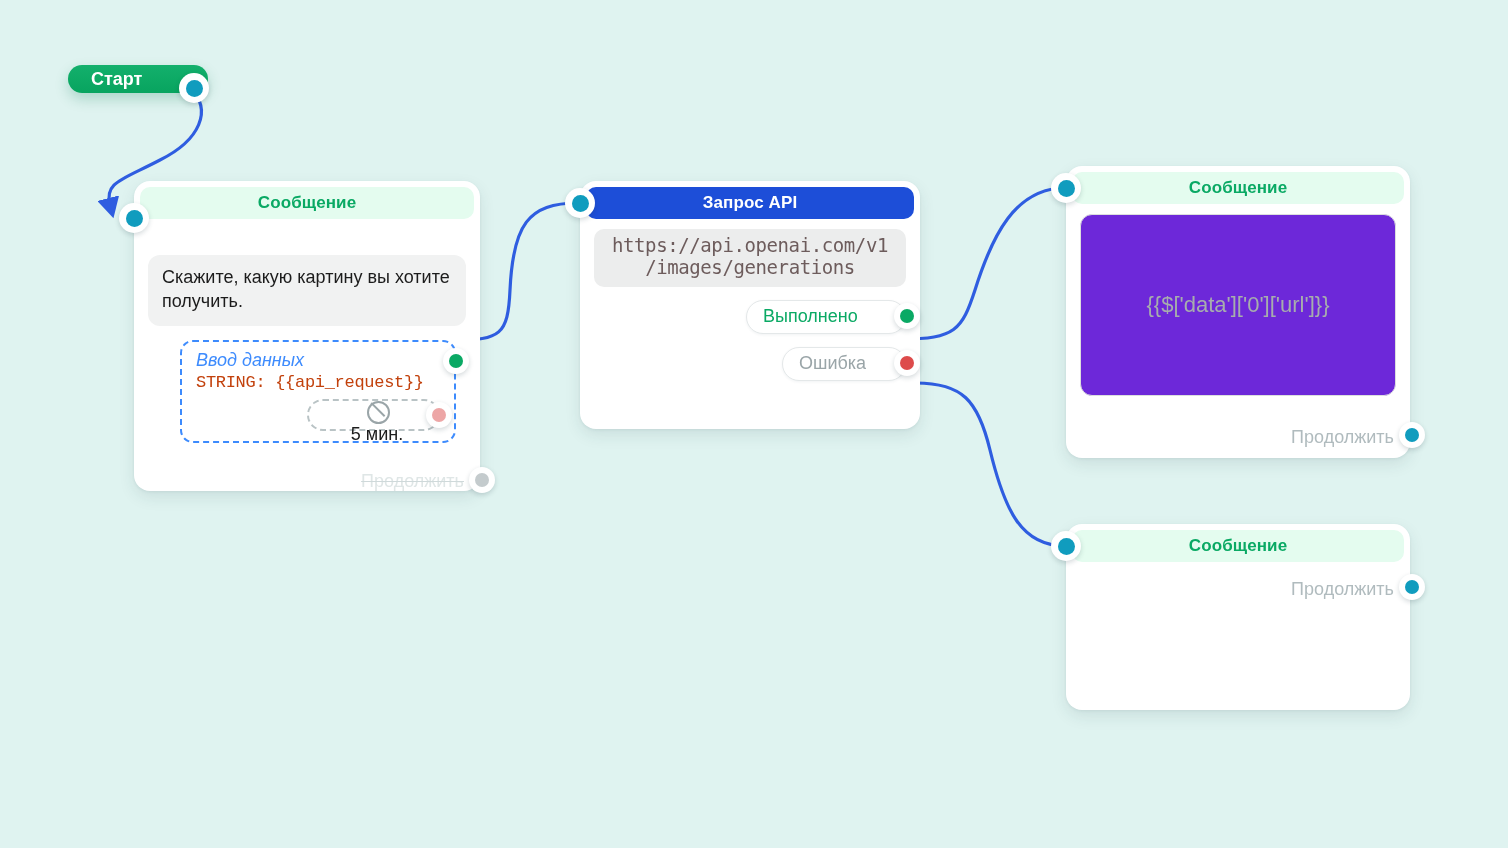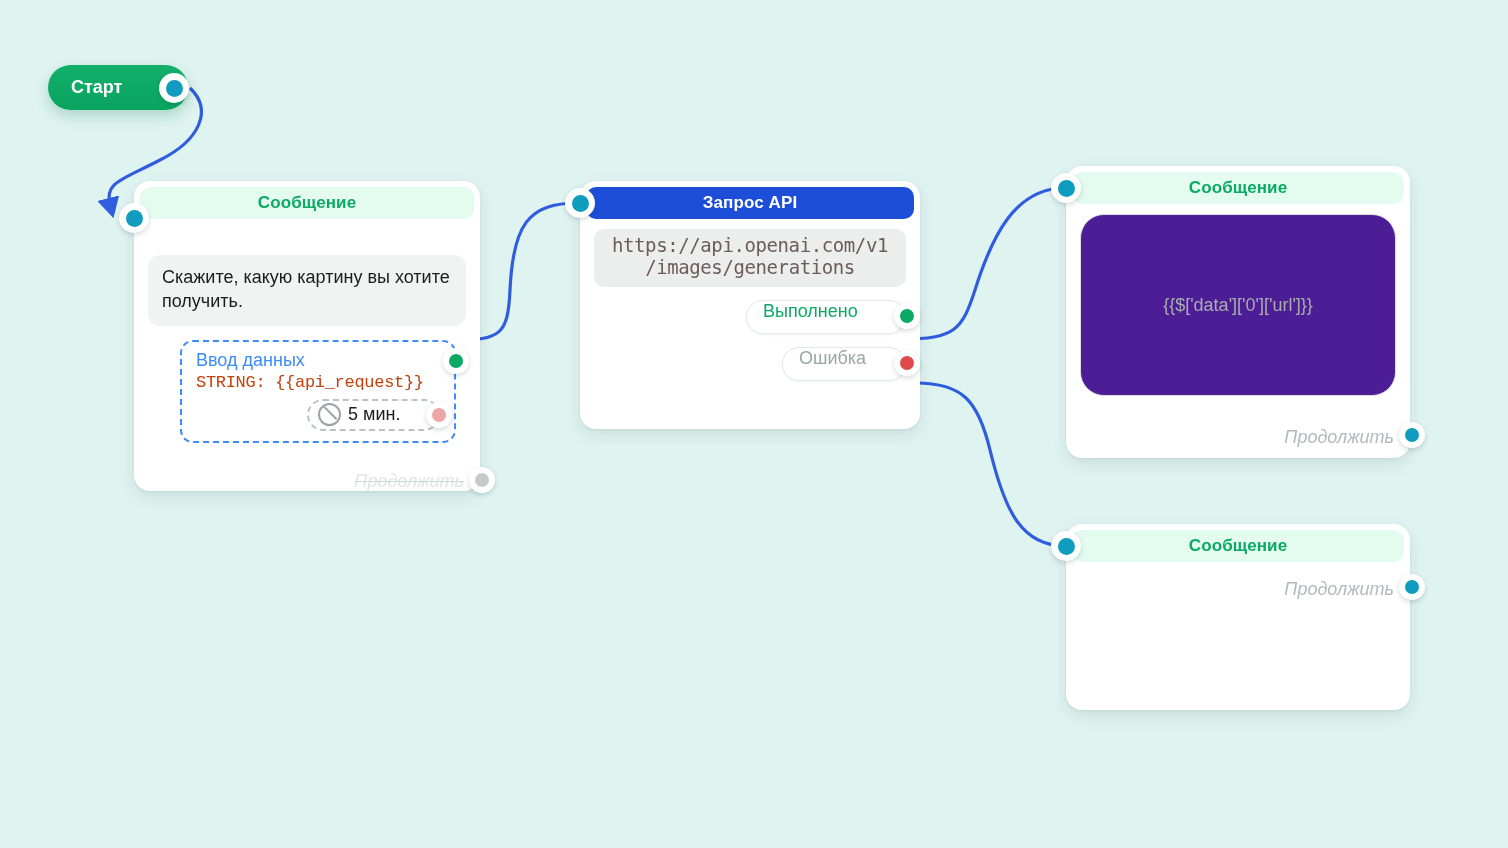--- a/index.html
+++ b/index.html
@@ -84,24 +84,24 @@
   .port.green i { background: #0aa964; }
   .port.red   i { background: #dd4b4b; }
   .port.pink  i { background: #eda6a6; }
   .port.gray  i { background: #c4cbcd; }
   .port.small { width: 26px; height: 26px; }
   .port.small i { width: 14px; height: 14px; }
 
   
   #start-node {
     position: absolute;
-    left: 48px;
+    left: 68px;
     top: 65px;
     width: 140px;
-    height: 45px;
+    height: 28px;
     border-radius: 23px;
     background: linear-gradient(180deg,#13b06c 0%,#08a45f 100%);
     box-shadow: 0 6px 14px rgba(10,120,80,0.24);
     display: flex;
     align-items: center;
     z-index: 4;
   }
   #start-node .start-label {
     color: #ffffff;
     font-size: 18px;
@@ -127,60 +127,61 @@
     align-items: center;
     justify-content: flex-end;
     position: relative;
     height: 34px;
     padding-right: 16px;
     margin-top: 6px;
   }
   .continue-label {
     font-size: 18px;
     color: #b0bbbe;
-    font-style: italic;
   }
   .continue-row.disabled .continue-label {
     color: #dfe6e6;
     text-decoration: line-through;
     text-decoration-color: #cfd9da;
   }
   .continue-row .port { right: -15px; top: 2px; }
 
   
   .input-block {
     position: relative;
     margin: 14px 10px 0 32px;
     border: 2px dashed #3d8bfd;
     border-radius: 13px;
     padding: 8px 14px 10px 14px;
   }
   .input-title {
     font-size: 18px;
     color: #3d8bfd;
     margin-bottom: 2px;
+    font-style: italic;
   }
   .input-value {
     font-size: 17px;
     color: #c2410c;
     font-family: Liberation Mono, monospace;
     letter-spacing: -0.3px;
   }
   .input-block > .port { right: -15px; top: 6px; }
   .timer-pill {
     margin-top: 7px;
     margin-left: auto;
     width: 133px;
     height: 32px;
     border: 2px dashed #b9c3c5;
     border-radius: 17px;
     display: flex;
     align-items: center;
     position: relative;
     box-sizing: border-box;
+    flex-direction: column;
   }
   .timer-pill .ban-icon {
     width: 19px;
     height: 19px;
     border: 2.2px solid #9aa5a8;
     border-radius: 50%;
     margin-left: 9px;
     position: relative;
     flex: none;
   }
@@ -223,43 +224,43 @@
   }
   .out-pill {
     position: relative;
     height: 34px;
     margin-left: auto;
     margin-top: 13px;
     border: 1.6px solid #e4e8e9;
     border-radius: 18px;
     background: #ffffff;
     display: flex;
-    align-items: flex-start;
+    align-items: center;
     box-shadow: 0 1px 3px rgba(20,50,60,0.06);
     box-sizing: border-box;
     padding: 0 30px 0 16px;
   }
   .out-pill .out-label {
     font-size: 18px;
     white-space: nowrap;
   }
   .out-pill.done  .out-label { color: #0aa964; }
   .out-pill.error .out-label { color: #9aa5a8; }
   .out-pill .port { right: -15px; top: 2px; }
 
   
   .img-placeholder {
     border: 1.8px solid #dcdede;
-    background: #4c1d95;
-    border-radius: 24px;
+    background: #6d28d9;
+    border-radius: 12px;
     height: 180px;
     display: flex;
     align-items: center;
     justify-content: center;
-    font-size: 18px;
+    font-size: 22px;
     color: #a7adad;
   }
 </style>
 </head>
 <body>
 
 <div id="canvas">
 
   <svg id="edges" viewBox="0 0 1508 848" width="1508" height="848">
     <defs>

